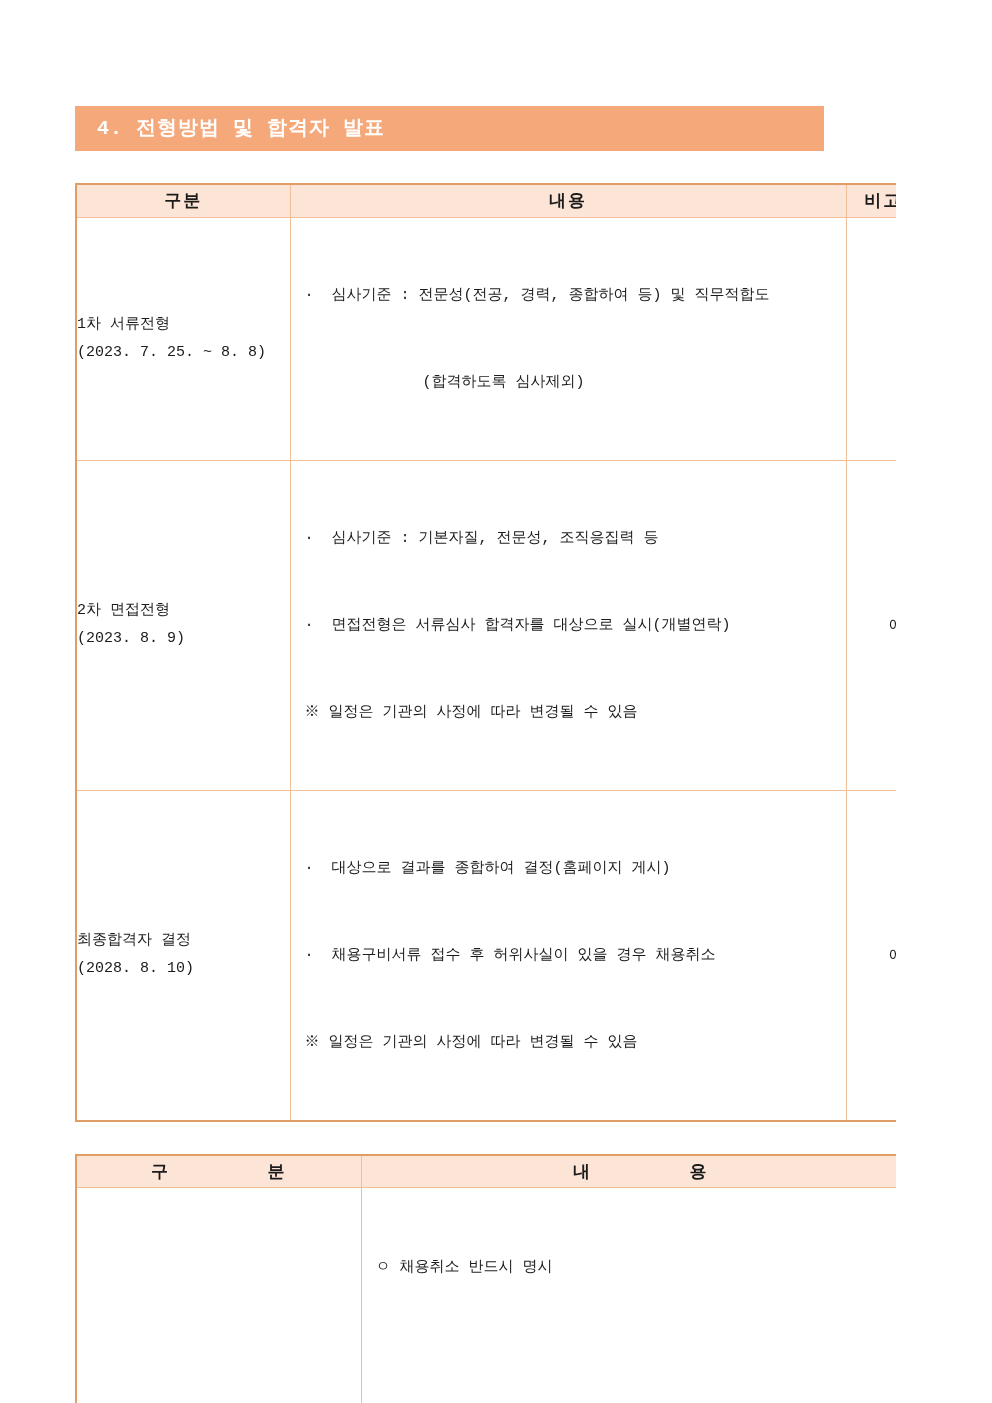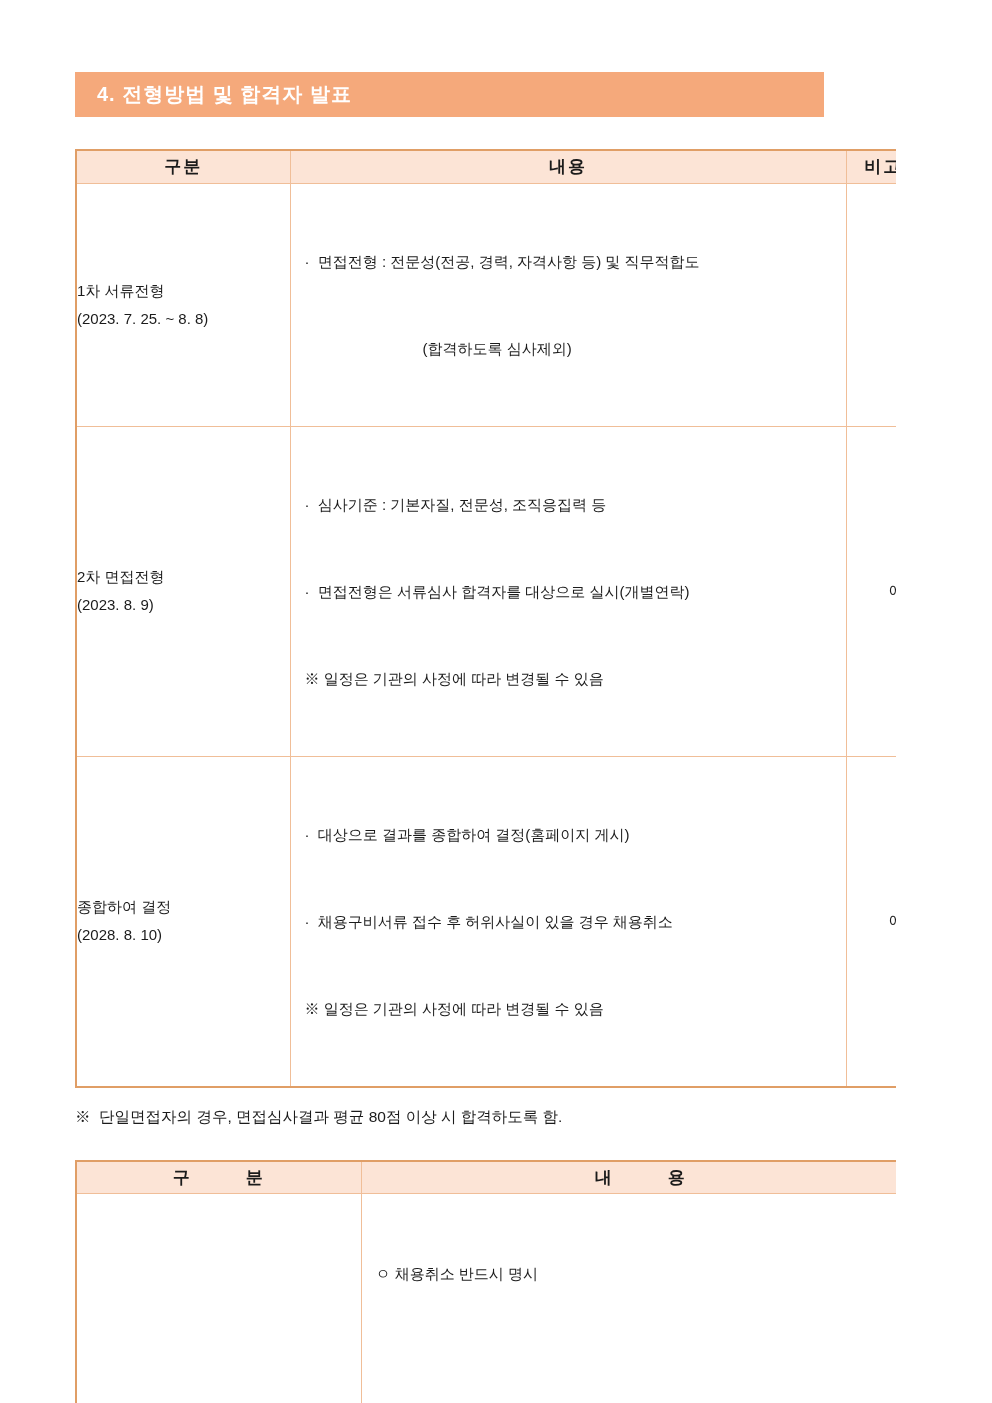--- a/index.html
+++ b/index.html
@@ -1,20 +1,20 @@
 <!DOCTYPE html>
 <html><head>
 <meta charset="utf-8">
 <style>
   html,body{margin:0;padding:0;background:#ffffff;}
   .page{
     width:896px;height:1403px;box-sizing:border-box;position:relative;
     background:#ffffff;color:#1b1b1b;
-    font-family:Liberation Sans, sans-serif;
-    padding:72px 72px 0 75px;overflow:hidden;
+    font-family:Liberation Mono, monospace;
+    padding:106px 72px 0 75px;overflow:hidden;
   }
   .section-bar{
     height:45px;line-height:45px;background:#f5a97b;color:#ffffff;
     font-weight:bold;font-size:20px;padding-left:22px;margin-bottom:15px;
     letter-spacing:1px;
   }
   .bar5{margin-top:26px;}
   table{border-collapse:collapse;width:845px;table-layout:fixed;
     border:2px solid #e09e66;font-size:15px;margin-top:32px;}
   th,td{border:1px solid #f0be98;vertical-align:middle;box-sizing:border-box;}
@@ -52,53 +52,52 @@
         <th>비고</th>
       </tr>
     </thead>
     <tbody>
       <tr>
         <td class="cat">
           <div>1차 서류전형</div>
           <div>(2023. 7. 25. ~ 8. 8)</div>
         </td>
         <td class="cnt">
-          <div>·  면접전형 : 전문성(전공, 경력, 자격사항 등) 및 직무적합도</div>
+          <div>·  심사기준 : 전문성(전공, 경력, 종합하여 등) 및 직무적합도</div>
           <div class="ctr">(합격하도록 심사제외)</div>
         </td>
         <td class="note"></td>
       </tr>
       <tr>
         <td class="cat">
           <div>2차 면접전형</div>
           <div>(2023. 8. 9)</div>
         </td>
         <td class="cnt">
           <div>·  심사기준 : 기본자질, 전문성, 조직응집력 등</div>
           <div>·  면접전형은 서류심사 합격자를 대상으로 실시(개별연락)</div>
           <div>※ 일정은 기관의 사정에 따라 변경될 수 있음</div>
         </td>
         <td class="note">예정</td>
       </tr>
       <tr>
         <td class="cat">
-          <div>종합하여 결정</div>
+          <div>최종합격자 결정</div>
           <div>(2028. 8. 10)</div>
         </td>
         <td class="cnt">
           <div>·  대상으로 결과를 종합하여 결정(홈페이지 게시)</div>
           <div>·  채용구비서류 접수 후 허위사실이 있을 경우 채용취소</div>
           <div>※ 일정은 기관의 사정에 따라 변경될 수 있음</div>
         </td>
         <td class="note">예정</td>
       </tr>
     </tbody>
   </table>
 
-  <div class="fnote gap-top2">※  단일면접자의 경우, 면접심사결과 평균 80점 이상 시 합격하도록 함.</div>
 
 
   <table>
     <colgroup>
         <col style="width:285px">
         <col style="width:560px">
       </colgroup>
     <thead>
       <tr>
         <th>구        분</th>

